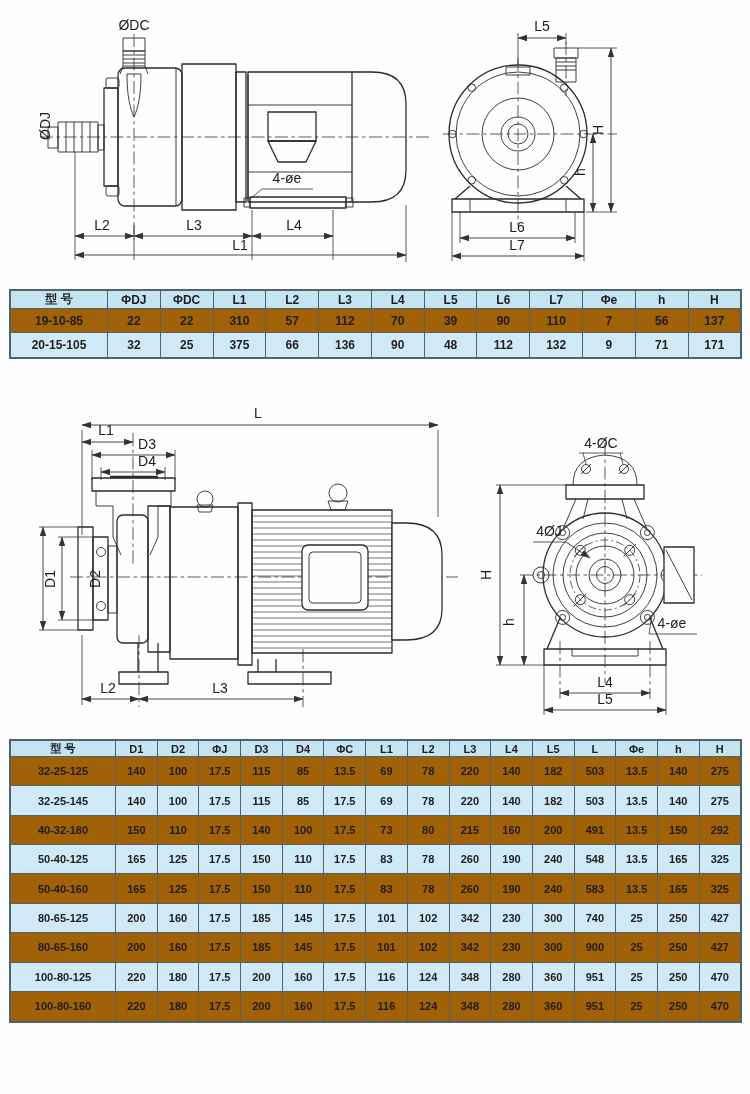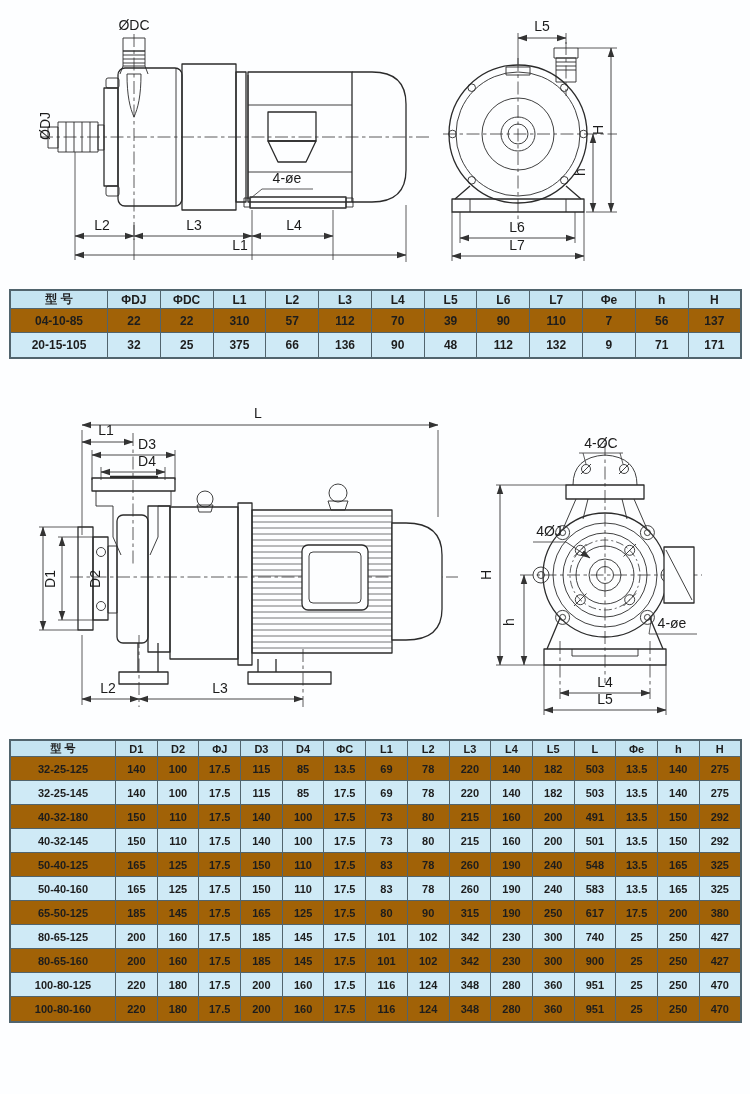--- a/index.html
+++ b/index.html
@@ -171,21 +171,21 @@
           <th>L5</th>
           <th>L6</th>
           <th>L7</th>
           <th>Φe</th>
           <th>h</th>
           <th>H</th>
         </tr>
       </thead>
     <tbody>
         <tr>
-          <td>04-10-85</td>
+          <td>19-10-85</td>
           <td>22</td>
           <td>22</td>
           <td>310</td>
           <td>57</td>
           <td>112</td>
           <td>70</td>
           <td>39</td>
           <td>90</td>
           <td>110</td>
           <td>7</td>
@@ -428,38 +428,20 @@
           <td>80</td>
           <td>215</td>
           <td>160</td>
           <td>200</td>
           <td>491</td>
           <td>13.5</td>
           <td>150</td>
           <td>292</td>
         </tr>
         <tr>
-          <td>40-32-145</td>
-          <td>150</td>
-          <td>110</td>
-          <td>17.5</td>
-          <td>140</td>
-          <td>100</td>
-          <td>17.5</td>
-          <td>73</td>
-          <td>80</td>
-          <td>215</td>
-          <td>160</td>
-          <td>200</td>
-          <td>501</td>
-          <td>13.5</td>
-          <td>150</td>
-          <td>292</td>
-        </tr>
-        <tr>
           <td>50-40-125</td>
           <td>165</td>
           <td>125</td>
           <td>17.5</td>
           <td>150</td>
           <td>110</td>
           <td>17.5</td>
           <td>83</td>
           <td>78</td>
           <td>260</td>
@@ -482,38 +464,20 @@
           <td>78</td>
           <td>260</td>
           <td>190</td>
           <td>240</td>
           <td>583</td>
           <td>13.5</td>
           <td>165</td>
           <td>325</td>
         </tr>
         <tr>
-          <td>65-50-125</td>
-          <td>185</td>
-          <td>145</td>
-          <td>17.5</td>
-          <td>165</td>
-          <td>125</td>
-          <td>17.5</td>
-          <td>80</td>
-          <td>90</td>
-          <td>315</td>
-          <td>190</td>
-          <td>250</td>
-          <td>617</td>
-          <td>17.5</td>
-          <td>200</td>
-          <td>380</td>
-        </tr>
-        <tr>
           <td>80-65-125</td>
           <td>200</td>
           <td>160</td>
           <td>17.5</td>
           <td>185</td>
           <td>145</td>
           <td>17.5</td>
           <td>101</td>
           <td>102</td>
           <td>342</td>

